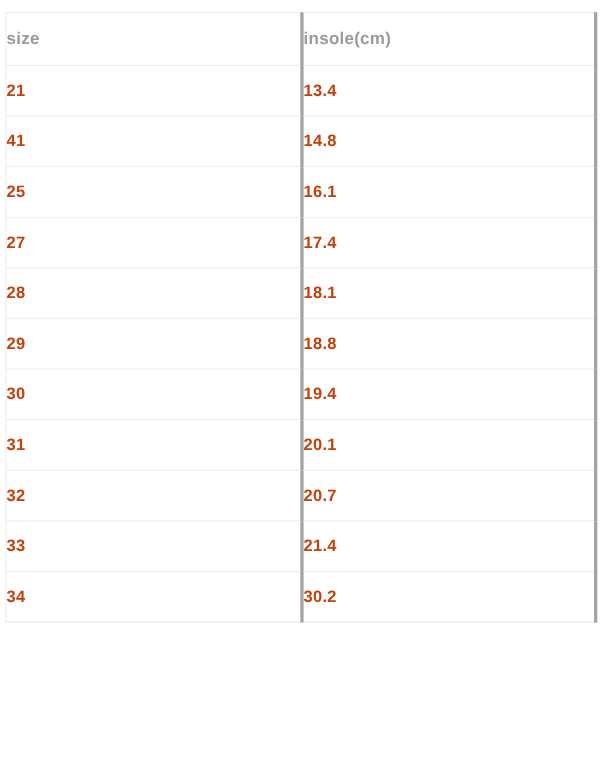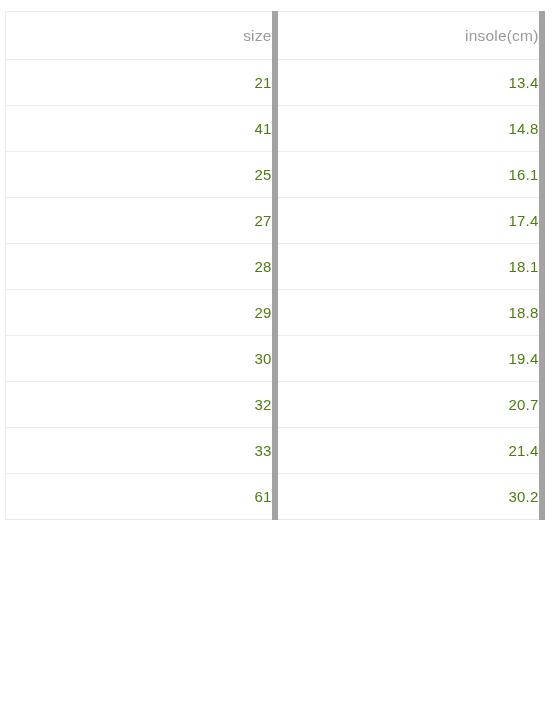--- a/index.html
+++ b/index.html
@@ -31,45 +31,45 @@
     border-collapse: collapse;
     width: 536px;
     table-layout: fixed;
     background: #ffffff;
   }
   table.size-table col.col-size { width: 269px; }
   table.size-table col.col-insole { width: 267px; }
 
   table.size-table th,
   table.size-table td {
-    text-align: right;
+    text-align: left;
     vertical-align: middle;
     color: #9b9b9b;
-    font-weight: 400;
-    border-right: 6px solid #a3a3a3;
+    font-weight: 700;
+    border-right: 3px solid #a3a3a3;
     border-bottom: 1px solid #ededed;
     padding: 0;
     background: #ffffff;
   }
   table.size-table th:first-child,
   table.size-table td:first-child {
     border-left: 1px solid #ededed;
   }
   table.size-table thead th {
     border-top: 1px solid #ededed;
     height: 47px;
     font-size: 15.5px;
     letter-spacing: 0.2px;
     color: #9b9b9b;
   }
   table.size-table tbody td {
     height: 45px;
     font-size: 15px;
     letter-spacing: 0.2px;
-    color: #4d7c0f;
+    color: #c2410c;
   }
   table.size-table tbody tr:last-child td {
     border-bottom: 1px solid #e8e8e8;
   }
 </style>
 </head>
 <body>
 
 <div class="page">
   <div class="size-table-wrap">
@@ -107,27 +107,31 @@
           </tr>
           <tr>
             <td>29</td>
             <td>18.8</td>
           </tr>
           <tr>
             <td>30</td>
             <td>19.4</td>
           </tr>
           <tr>
+            <td>31</td>
+            <td>20.1</td>
+          </tr>
+          <tr>
             <td>32</td>
             <td>20.7</td>
           </tr>
           <tr>
             <td>33</td>
             <td>21.4</td>
           </tr>
           <tr>
-            <td>61</td>
+            <td>34</td>
             <td>30.2</td>
           </tr>
         </tbody>
     </table>
   </div>
 </div>
 
 </body></html>

